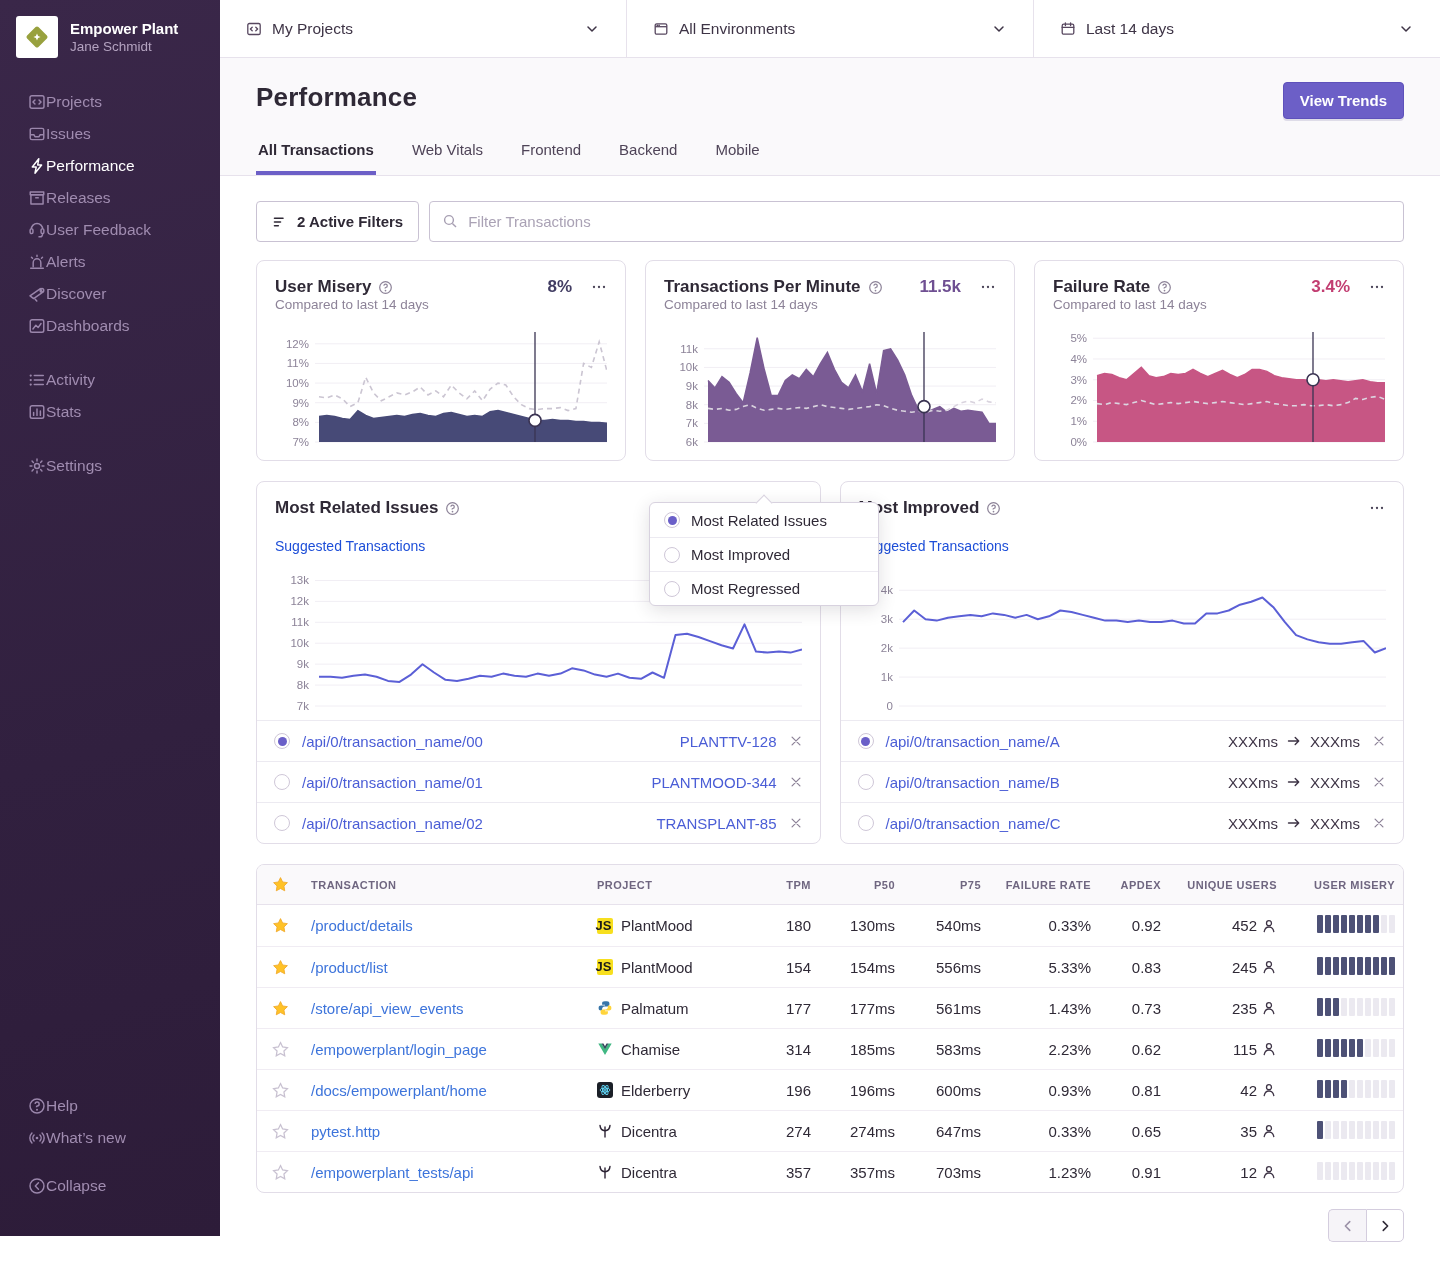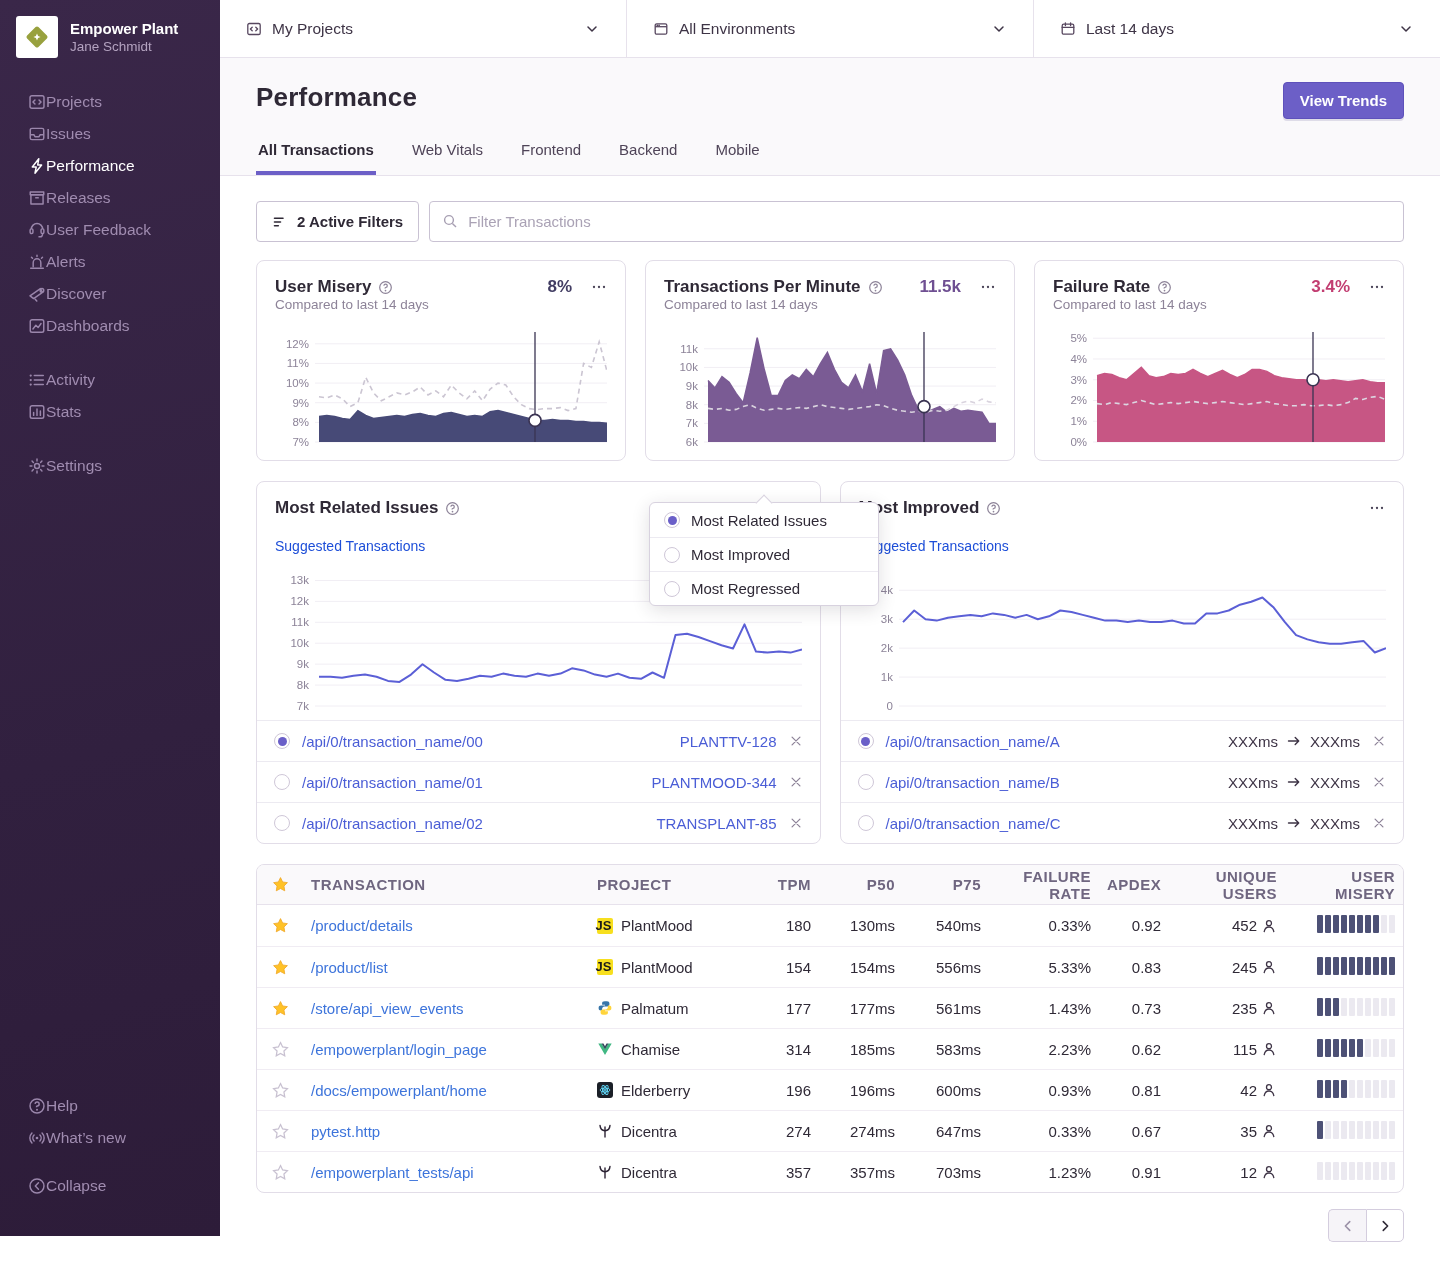--- a/index.html
+++ b/index.html
@@ -105,21 +105,21 @@
     background:#fff; border-left:1px solid #d8d2df; border-top:1px solid #d8d2df;
     transform:rotate(45deg);
   }
   .menu-item { display:flex; align-items:center; gap:11px; padding:0 14px; height:34px; font-size:15px; color:#2f2936; border-top:1px solid #eceaf1; cursor:pointer; }
   .menu-item:first-child { border-top:none; }
 
   
   .table-wrap { margin:20px 36px 0; border:1px solid #e2dde8; border-radius:8px; overflow:hidden; }
   .tgrid { display:grid; grid-template-columns:46px 1fr 168px 62px 84px 86px 110px 70px 116px 118px; align-items:center; }
   .thead { background:#faf9fb; border-bottom:1px solid #e7e2ec; height:40px; }
-  .th { font-size:15px; font-weight:700; letter-spacing:.5px; color:#6f6680; text-transform:uppercase; padding:0 8px; }
+  .th { font-size:11px; font-weight:700; letter-spacing:.5px; color:#6f6680; text-transform:uppercase; padding:0 8px; }
   .th.r, .td.r { text-align:right; }
   .trow { height:41px; border-top:1px solid #f0ecf3; }
   .trow:first-child { border-top:none; }
   .td { font-size:15px; padding:0 8px; color:#2f2936; white-space:nowrap; }
   .td a { color:#3d74db; text-decoration:none; cursor:pointer; }
   .star { display:flex; justify-content:center; cursor:pointer; }
   .star svg { width:17px; height:17px; }
   .star.on svg path { fill:#ffc227; stroke:#f0a92c; stroke-width:.8; }
   .star.off svg path { fill:none; stroke:#c8c1d1; stroke-width:1.2; }
   .proj { display:flex; align-items:center; gap:8px; }
@@ -952,21 +952,21 @@
                 <path d="M8 4v10"></path>
                 <path d="M3 2.4c.3 3.5 2.2 5.3 5 5.3M13 2.4c-.3 3.5-2.2 5.3-5 5.3"></path>
               </svg>
             </span>
             <span>Dicentra</span>
           </div>
     <div class="td r">274</div>
     <div class="td r">274ms</div>
     <div class="td r">647ms</div>
     <div class="td r">0.33%</div>
-    <div class="td r">0.67</div>
+    <div class="td r">0.65</div>
     <div class="td r"><span class="uu">
               <span>35</span>
               <span class="icn">
                 <svg viewBox="0 0 16 16" fill="none" stroke="currentColor" stroke-width="1.3" stroke-linecap="round">
                   <circle cx="8" cy="5.2" r="2.5"></circle>
                   <path d="M3.2 13.6c.6-3.1 2.3-4.6 4.8-4.6s4.2 1.5 4.8 4.6"></path>
                 </svg>
               </span>
             </span></div>
     <div class="td r"><span class="mis">

